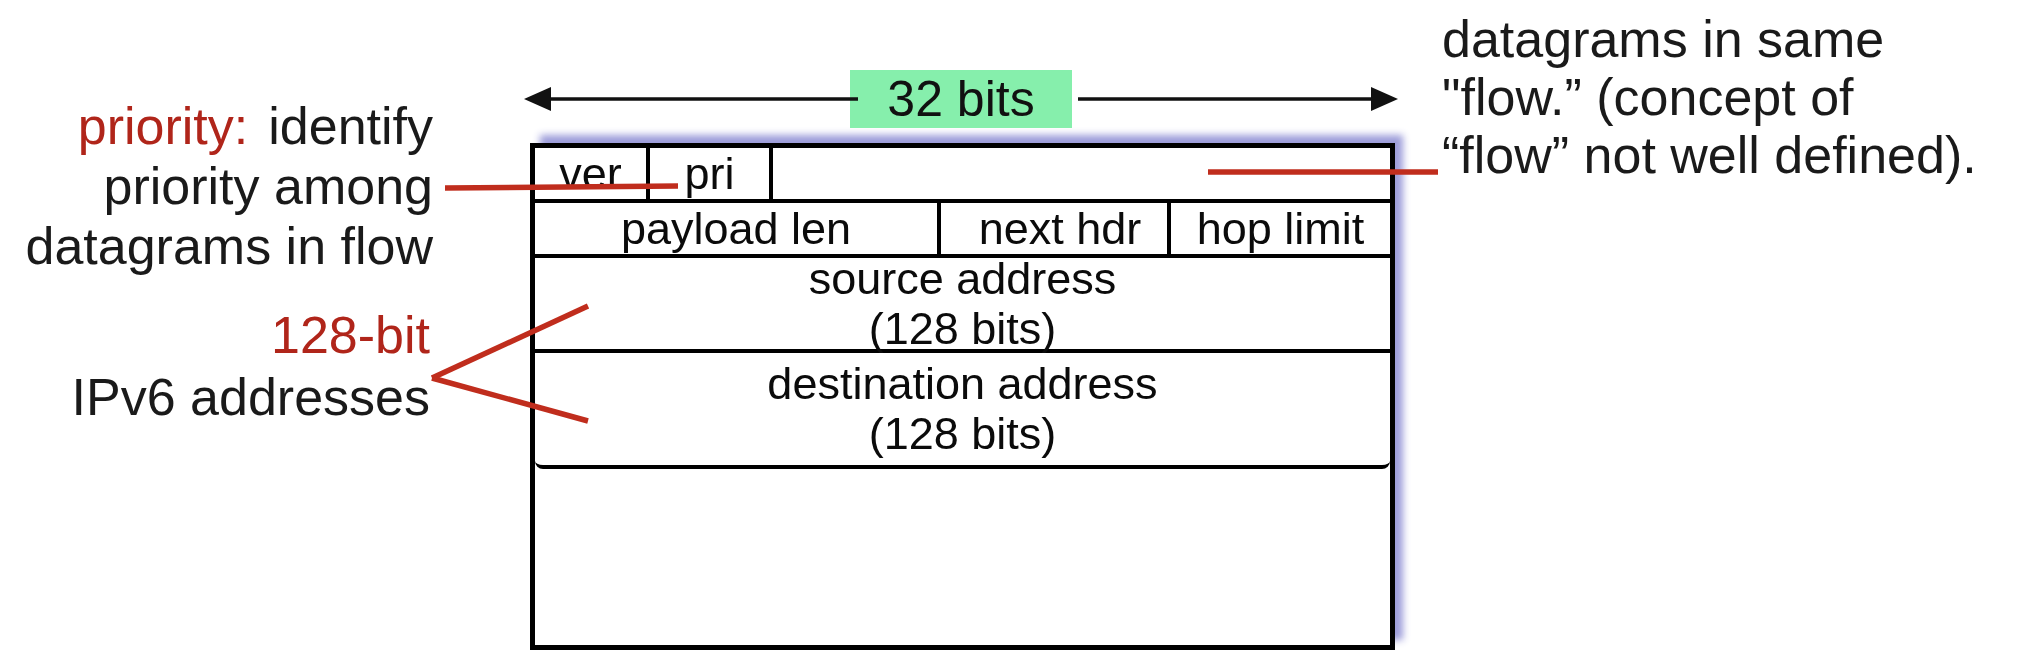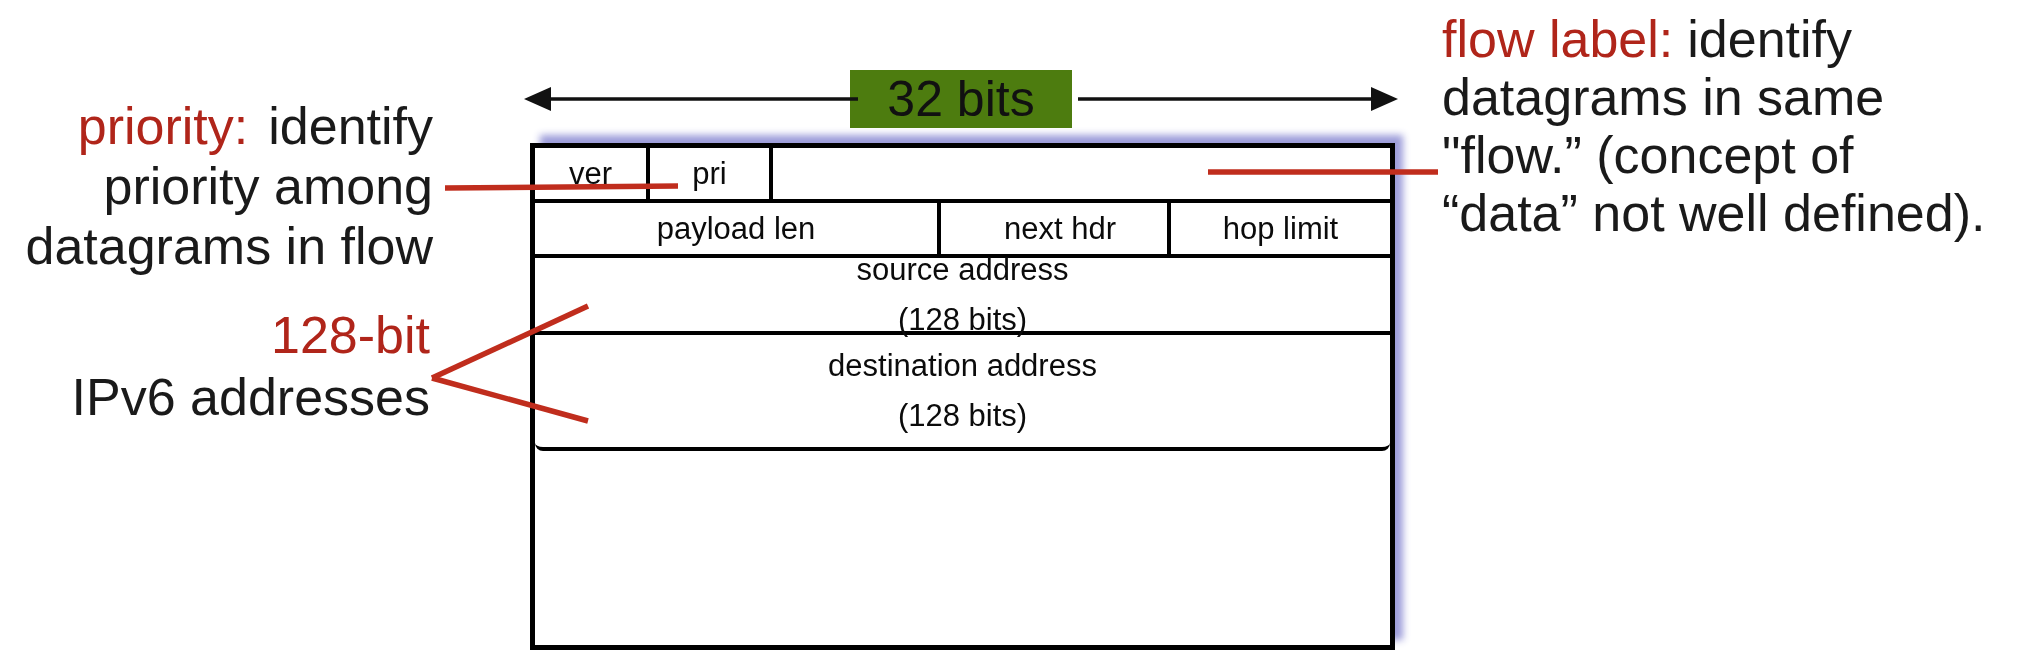--- a/index.html
+++ b/index.html
@@ -36,42 +36,42 @@
     line-height: 58px;
   }
 
   
   .scale-label {
     position: absolute;
     left: 850px; top: 70px; width: 222px;
     text-align: center;
     font-size: 50px;
     color: #111;
-    background: #4d7c0f;
+    background: #86efac;
   }
 
   
   .tbl {
     position: absolute;
     left: 530px; top: 143px;
     width: 865px; height: 507px;
     box-sizing: border-box;
     border: 5px solid #000;
     background: #fff;
     display: flex;
     flex-direction: column;
     box-shadow: 9px -9px 7px -1px rgba(152,152,216,0.95);
-    font-size: 31px;
+    font-size: 45px;
     color: #0b0b0b;
   }
   .row { display: flex; border-bottom: 4px solid #000; box-sizing: border-box; }
   .row.last { border-bottom: none; flex: 1; }
   .r1 { height: 55px; }
   .r2 { height: 55px; }
-  .r3 { height: 77px; }
+  .r3 { height: 95px; }
   .r4 { height: 116px; border-radius: 8px; }
   .cell {
     box-sizing: border-box;
     border-right: 4px solid #000;
     display: flex;
     flex-direction: column;
     align-items: center;
     justify-content: center;
     text-align: center;
     line-height: 50px;
@@ -100,24 +100,23 @@
     <div>priority among</div>
     <div>datagrams in flow</div>
   </div>
 
   <div class="ann ann-addresses">
     <div class="red">128-bit</div>
     <div>IPv6 addresses</div>
   </div>
 
   <div class="ann ann-flow">
-    <div><span class="red">flow label:</span><span class="after-lead" style="margin-left:14px;">identify</span></div>
     <div>datagrams in same</div>
     <div>"flow.” (concept of</div>
-    <div>“data” not well defined).</div>
+    <div>“flow” not well defined).</div>
   </div>
 
   <div class="tbl">
     <div class="row r1">
       <div class="cell w-ver">ver</div>
       <div class="cell w-pri">pri</div>
     </div>
     <div class="row r2">
       <div class="cell w-plen">payload len</div>
       <div class="cell w-nhdr">next hdr</div>

